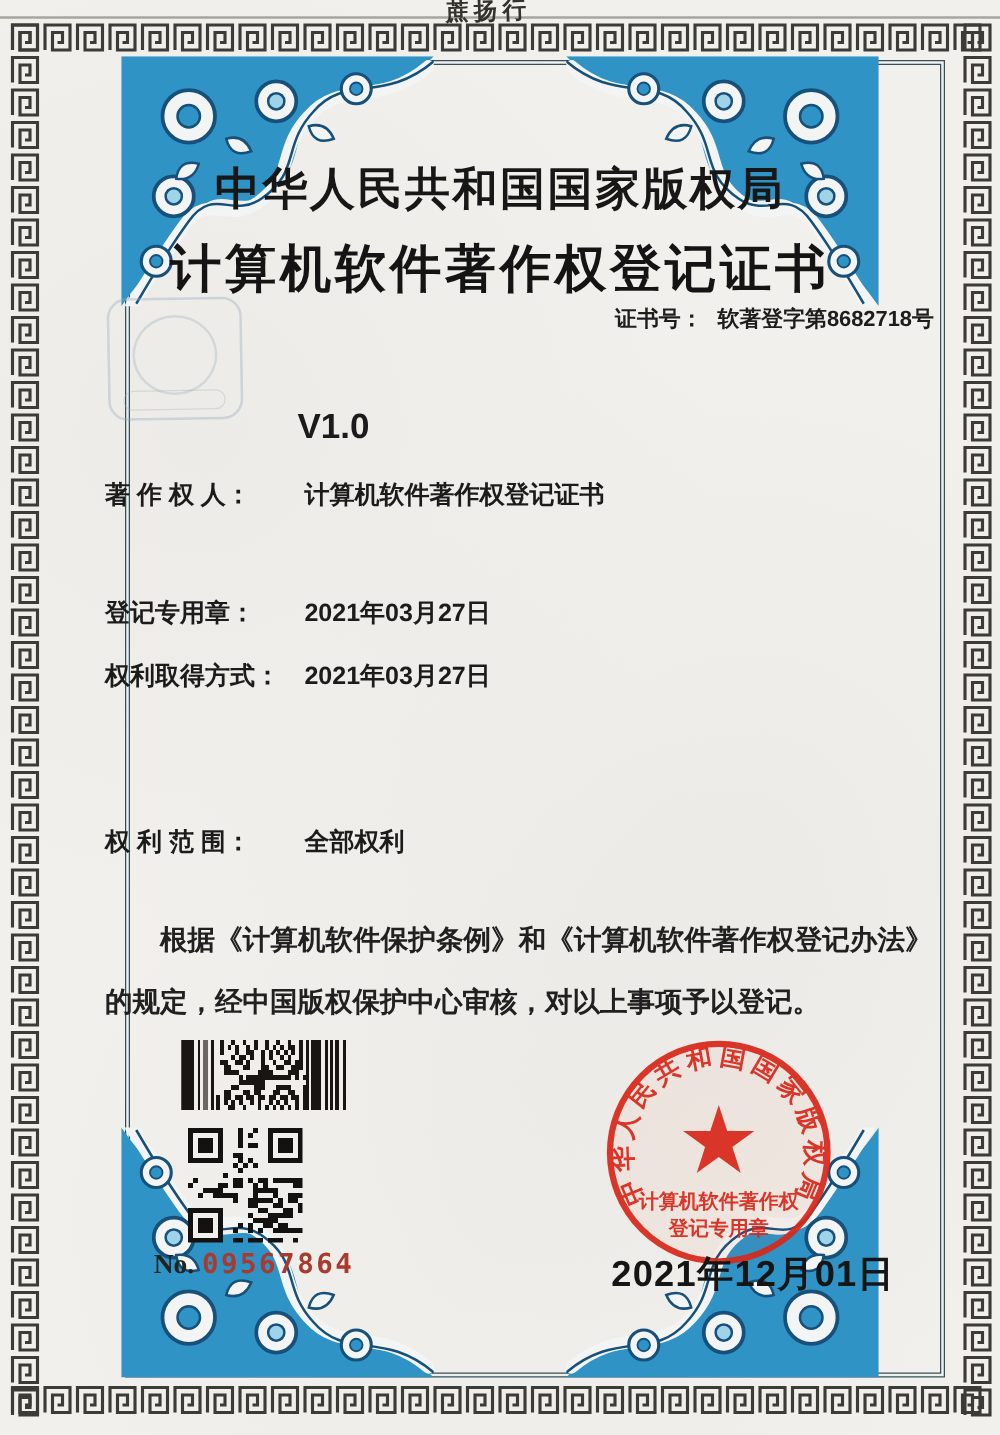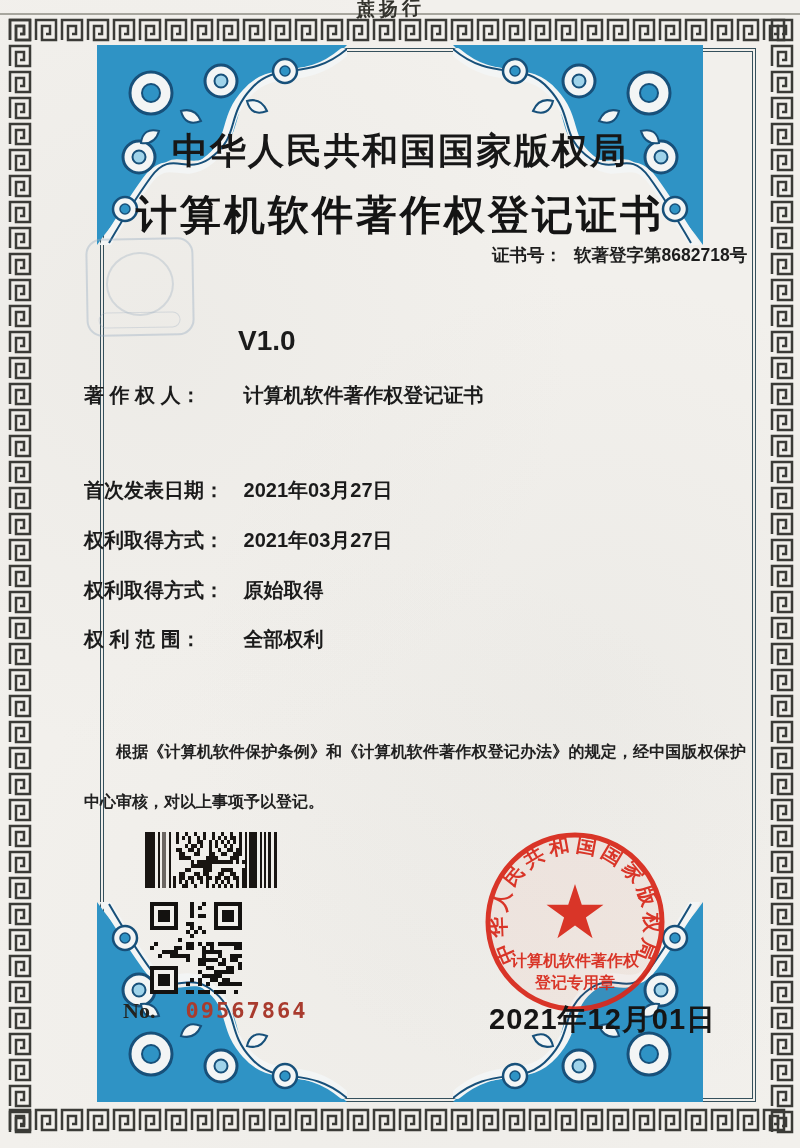--- a/index.html
+++ b/index.html
@@ -26,33 +26,33 @@
   .authority{position:absolute;left:0;top:127px;width:800px;text-align:center;
     font-size:36px;font-weight:900;letter-spacing:2px;color:#171717;font-family:"DejaVu Serif", serif;}
   .cert-title{position:absolute;left:0;top:188px;width:800px;text-align:center;
     font-size:41px;font-weight:900;letter-spacing:3px;color:#141414;font-family:"DejaVu Serif", serif;}
   .cert-no{position:absolute;left:492px;top:243px;font-size:17.5px;font-weight:700;color:#1d1d1d;}
   .cert-no .val{margin-left:12px;}
   .row{position:absolute;left:84px;font-size:20px;font-weight:700;color:#1b1b1b;white-space:nowrap;}
   .row .lbl{display:inline-block;width:152px;}
   .row .v{margin-left:2px;}
   .v2line{position:absolute;left:238px;font-size:28px;font-weight:700;color:#1b1b1b;}
-  .statement{position:absolute;left:84px;top:727px;width:662px;font-size:16px;font-weight:600;
+  .statement{position:absolute;left:84px;top:727px;width:662px;font-size:22px;font-weight:600;
     line-height:50px;color:#202020;text-indent:2em;text-align:justify;}
   .emboss{position:absolute;left:86px;top:238px;width:104px;height:94px;border-radius:16px;
     border:2px solid rgba(150,172,192,.38);transform:rotate(-1deg);}
   .emboss .c1{position:absolute;left:18px;top:12px;width:64px;height:60px;border-radius:50%;
     border:2px solid rgba(152,170,190,.32);}
   .emboss .c2{position:absolute;left:10px;bottom:6px;width:80px;height:14px;border-radius:8px;
     border:1.5px solid rgba(152,170,190,.30);}
   .barcode{position:absolute;left:145px;top:832px;}
   .qr{position:absolute;left:150px;top:902px;}
   .serial{position:absolute;left:123px;top:998px;font-size:22px;font-weight:700;white-space:nowrap;}
   .serial .pre{font-family:Liberation Serif, serif;color:#23231f;}
-  .serial .num{font-family:"DejaVu Sans Mono", monospace;color:#a93b2e;letter-spacing:2px;margin-left:24px;}
+  .serial .num{font-family:"DejaVu Sans Mono", monospace;color:#a93b2e;letter-spacing:2px;margin-left:0;}
   .seal{position:absolute;left:475px;top:822px;width:200px;height:200px;opacity:.93;}
   .issue-date{position:absolute;left:489px;top:1000px;font-size:29px;font-weight:800;
     letter-spacing:1px;color:#151515;white-space:nowrap;}
 </style>
 </head>
 <body>
 
 <div class="page">
 
   <div class="paper-edge"></div>
@@ -259,35 +259,31 @@
   </div>
 
   <div class="v2line" style="top:325px">V1.0</div>
 
   <div class="row" style="top:382px">
     <span class="lbl">著 作 权 人：</span>
     <span class="v">计算机软件著作权登记证书</span>
   </div>
 
   <div class="row" style="top:477px">
-    <span class="lbl">首次发表日期：</span>
+    <span class="lbl">登记专用章：</span>
     <span class="v">2021年03月27日</span>
   </div>
 
   <div class="row" style="top:527px">
     <span class="lbl">权利取得方式：</span>
     <span class="v">2021年03月27日</span>
   </div>
 
-  <div class="row" style="top:577px">
-    <span class="lbl">权利取得方式：</span>
-    <span class="v">原始取得</span>
-  </div>
-
-  <div class="row" style="top:626px">
+
+  <div class="row" style="top:660px">
     <span class="lbl">权 利 范 围：</span>
     <span class="v">全部权利</span>
   </div>
 
 
   <div class="statement">根据《计算机软件保护条例》和《计算机软件著作权登记办法》的规定，经中国版权保护中心审核，对以上事项予以登记。</div>
 
   <svg class="barcode" id="barcode-svg" width="132" height="56" viewBox="0 0 132 56" shape-rendering="crispEdges">
       <rect x="0" y="0" width="10" height="56" fill="#191512"></rect>
       <rect x="13" y="0" width="2" height="56" fill="#191512"></rect>

